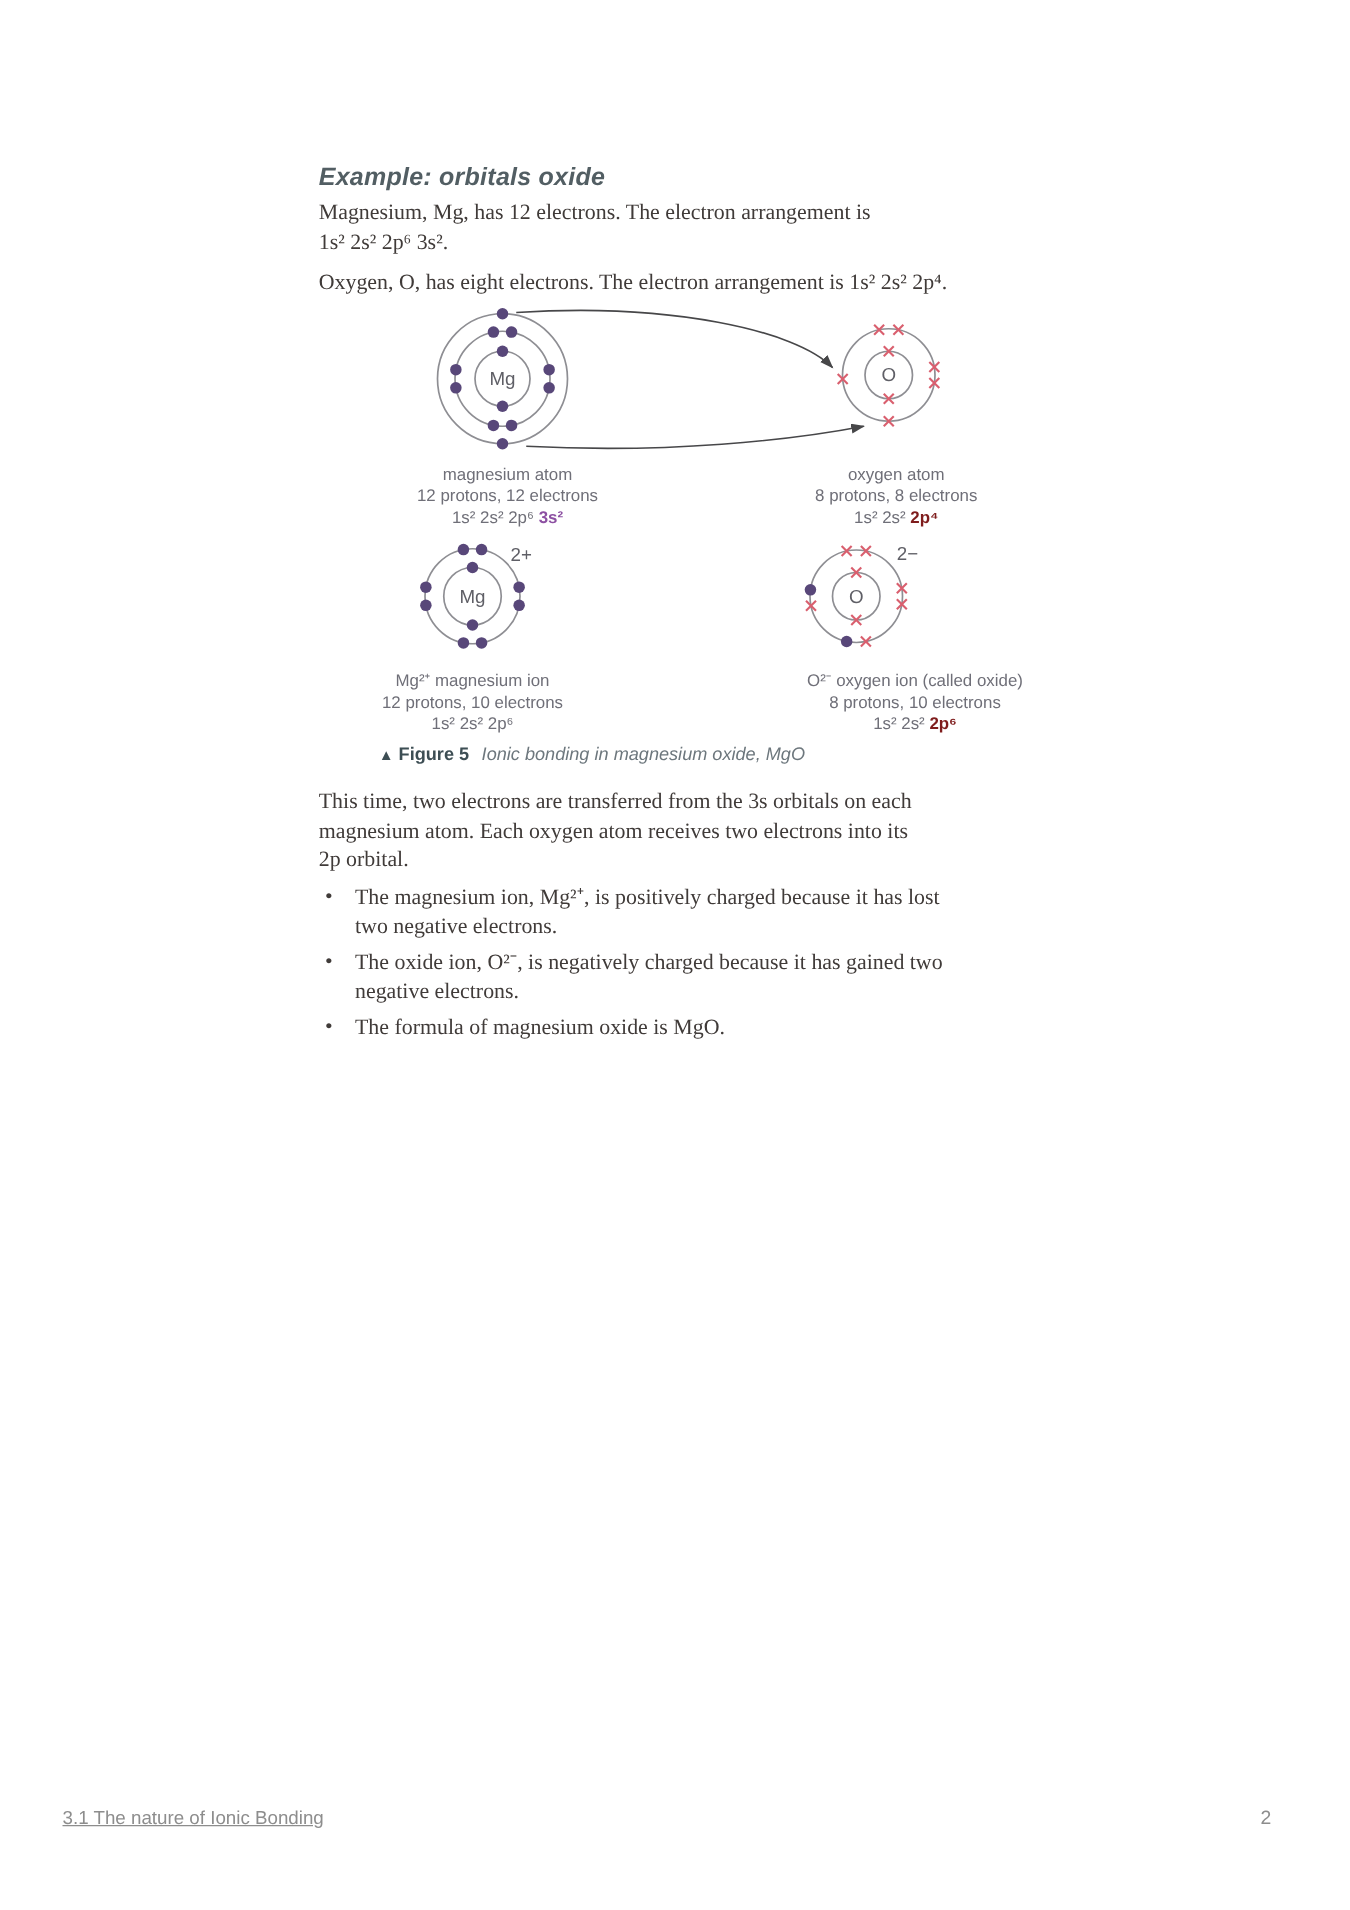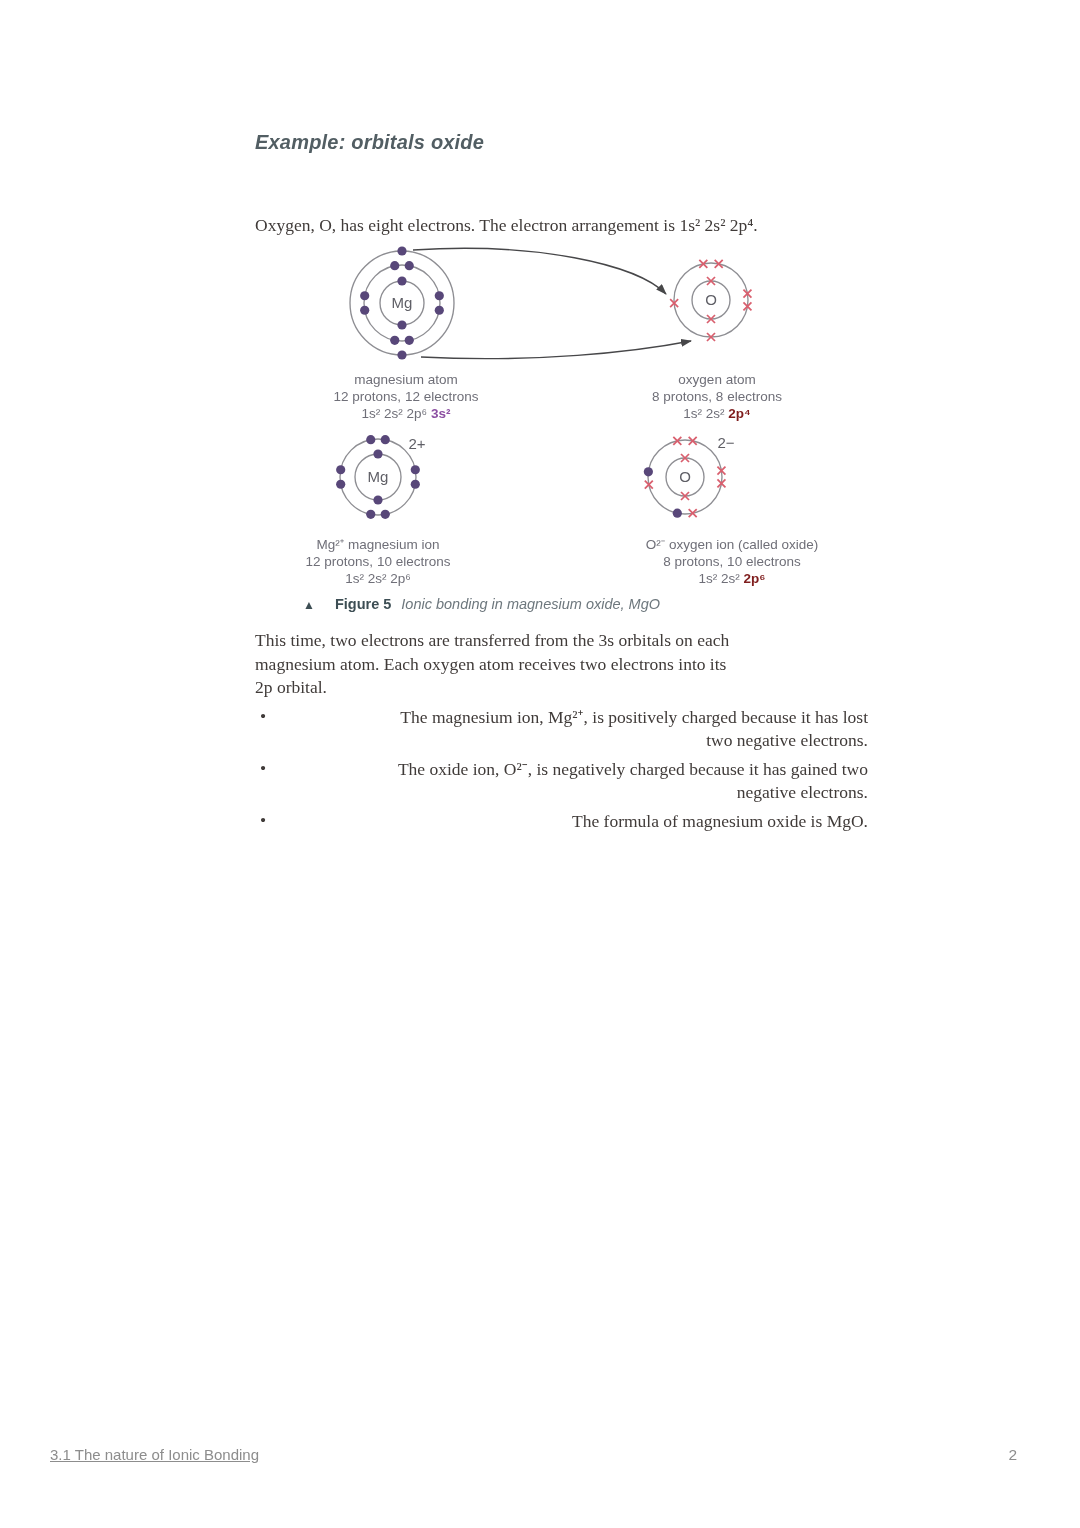--- a/index.html
+++ b/index.html
@@ -14,39 +14,41 @@
   .p-after{left:255px;top:629px;width:640px;line-height:23.5px;}
   #figure-svg{position:absolute;left:0;top:0;}
   #figure-svg text{font-family:"Liberation Sans",sans-serif;font-size:15px;fill:#5f5f66;}
   .atom-cap{position:absolute;transform:translateX(-50%);text-align:center;
             font-family:"Liberation Sans",sans-serif;font-size:13.5px;line-height:17px;color:#6f6f78;}
   .hl-purple{color:#8c4fa2;font-weight:bold;}
   .hl-red{color:#7f1d1d;font-weight:bold;}
   .figcap{position:absolute;left:303px;top:596px;font-family:"Liberation Sans",sans-serif;
           font-size:14.5px;color:#6d777d;}
   .figcap .marker{color:#3d4e54;font-size:12px;font-style:normal;}
-  .figcap .label{color:#3d4e54;font-weight:bold;margin-left:20px;text-align:right;}
+  .figcap .label{color:#3d4e54;font-weight:bold;margin-left:4px;text-align:right;}
   .figcap .text{font-style:italic;margin-left:10px;}
   .bullets{position:absolute;left:258px;top:706px;width:610px;margin:0;padding:0;list-style:none;}
   .bullets li{position:relative;padding-left:26px;margin-bottom:6px;
-              font-size:17.5px;line-height:23px;color:#403b39;text-align:right;}
+              font-size:17.5px;line-height:23px;color:#403b39;}
   .bullets li::before{content:"\2022";position:absolute;left:2px;top:-1px;color:#403b39;}
   .bullets li span{white-space:pre-line;}
   .footer-left{position:absolute;left:50px;top:1446px;
                font-family:"Liberation Sans",sans-serif;font-size:15px;color:#8d8d8d;text-decoration:underline;}
   .footer-right{position:absolute;right:63px;top:1446px;
                 font-family:"Liberation Sans",sans-serif;font-size:15.5px;color:#8d8d8d;}
 </style>
 </head>
 <body>
 
 <div class="page">
 
   <h2 class="heading">Example: orbitals oxide</h2>
 
+  <p class="para p1">Magnesium, Mg, has 12 electrons. The electron arrangement is
+1s² 2s² 2p⁶ 3s².</p>
   <p class="para p2">Oxygen, O, has eight electrons. The electron arrangement is 1s² 2s² 2p⁴.</p>
 
   <svg id="figure-svg" width="1080" height="1528" viewBox="0 0 1080 1528">
       <defs>
         <marker id="ah" markerWidth="12" markerHeight="9" refX="10" refY="4" orient="auto" markerUnits="userSpaceOnUse">
           <path d="M0,0 L11,4 L0,8 Z" fill="#474749"></path>
         </marker>
       </defs>
       <path d="M 413 250 C 535 242 637 264 666 294" fill="none" stroke="#474749" stroke-width="1.3" marker-end="url(#ah)"></path>
       <path d="M 421 357 C 535 363 634 352 691 341" fill="none" stroke="#474749" stroke-width="1.3" marker-end="url(#ah)"></path>

